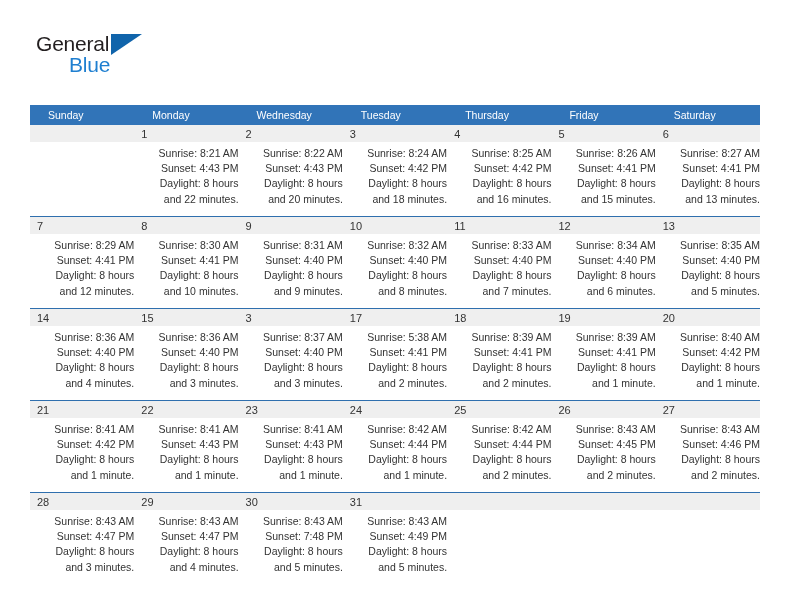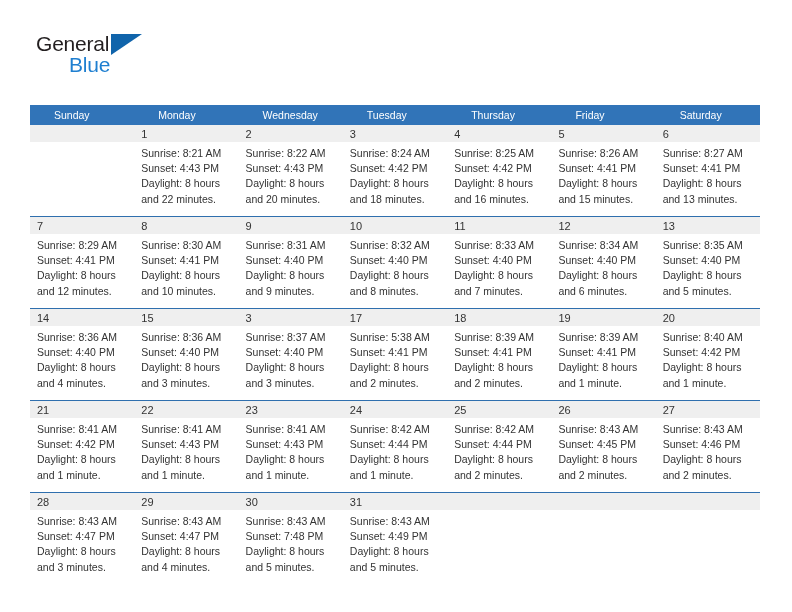--- a/index.html
+++ b/index.html
@@ -94,21 +94,21 @@
   }
 
   .weekday-row {
     display: flex;
     background: #3174b8;
     height: 20px;
   }
   .weekday {
     flex: 1 1 0;
     box-sizing: border-box;
-    padding: 3px 0 0 24px;
+    padding: 3px 0 0 18px;
     font-size: 10.5px;
     color: #ffffff;
     line-height: 14px;
     white-space: nowrap;
   }
 
   .week {
     display: flex;
     border-top: 1.4px solid #2f6fae;
     box-sizing: border-box;
@@ -133,20 +133,21 @@
     line-height: 16px;
   }
   .day-num-band.empty {
     color: transparent;
   }
   .day-body {
     padding: 4px 0 0 7px;
     font-size: 10.5px;
     line-height: 15.2px;
     color: #333333;
+    text-align: right;
   }
   .day-body div {
     white-space: nowrap;
   }
 </style>
 </head>
 <body>
 
 <div class="page">
 

